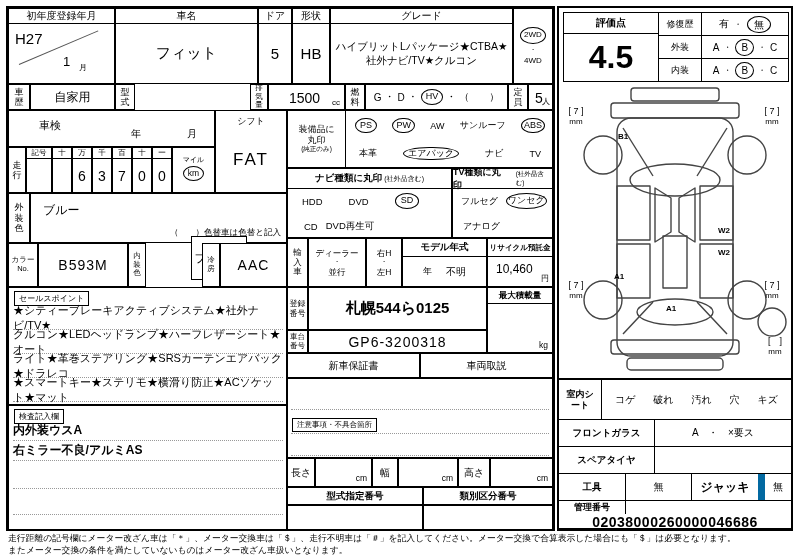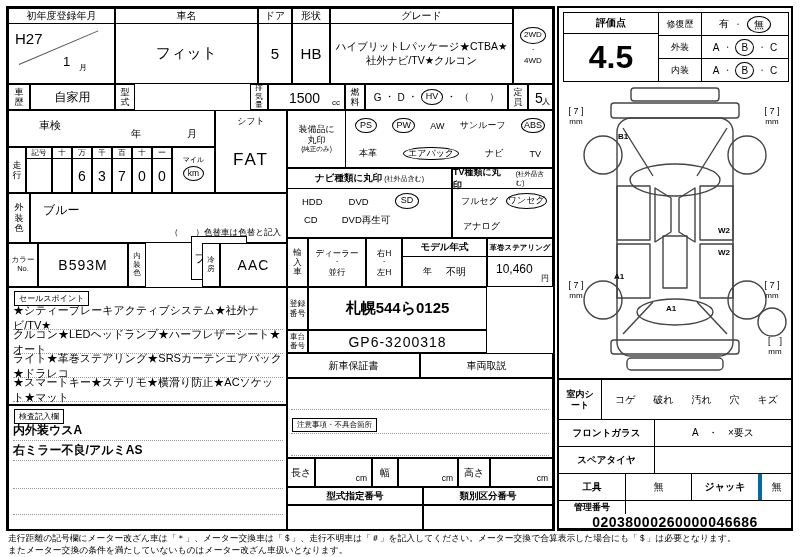--- a/index.html
+++ b/index.html
@@ -166,21 +166,21 @@
   <div class="c col" style="left:287px;top:168px;width:165px;height:70px;">
     <div class="hd" style="height:19px;gap:2px;">
       <span style="font-size:9.5px;font-weight:bold;">ナビ種類に丸印</span>
       <span style="font-size:7px;">(社外品含む)</span>
     </div>
     <div class="nb" style="left:0;top:19px;width:100%;height:26px;display:flex;align-items:center;padding-left:14px;gap:26px;font-size:9.5px;">
       <span>HDD</span>
       <span>DVD</span>
       <span class="crc" style="font-size:9px;padding:2px 5px;">SD</span>
     </div>
-    <div class="nb" style="left:0;top:45px;width:100%;height:24px;display:flex;padding-left:16px;gap:24px;font-size:9.5px;">
+    <div class="nb" style="left:0;top:45px;width:100%;height:24px;display:flex;align-items:center;padding-left:16px;gap:8px;font-size:9.5px;">
       <span>CD</span>
       <span>DVD再生可</span>
     </div>
   </div>
   <div class="c col" style="left:452px;top:168px;width:101px;height:70px;">
     <div class="hd" style="height:19px;gap:7px;">
       <span style="font-size:9px;font-weight:bold;">TV種類に丸印</span>
       <span style="font-size:6.5px;">(社外品含む)</span>
     </div>
     <div class="nb" style="left:0;top:45px;width:100%;height:24px;display:flex;align-items:center;padding-left:10px;font-size:9px;">
@@ -243,31 +243,37 @@
     <span style="font-size:8.5px;">左H</span>
   </div>
   <div class="c col" style="left:402px;top:238px;width:85px;height:49px;">
     <div class="hd" style="height:17px;font-size:9.5px;font-weight:bold;">モデル年式</div>
     <div class="fill" style="gap:14px;">
       <span style="font-size:9px;">年</span>
       <span style="font-size:10px;">不明</span>
     </div>
   </div>
   <div class="c col" style="left:487px;top:238px;width:66px;height:49px;">
-    <div class="hd" style="height:17px;font-size:7.5px;font-weight:bold;">革巻ステアリング</div>
+    <div class="hd" style="height:17px;font-size:7.5px;font-weight:bold;">リサイクル預託金</div>
     <div style="position:relative;flex:1;">
       <span class="nb" style="left:8px;top:5px;font-size:12px;">10,460</span>
       <span class="nb" style="right:3px;bottom:2px;font-size:8px;">円</span>
     </div>
   </div>
 
   <div class="c fc" style="left:287px;top:287px;width:21px;height:43px;">
     <span class="vl" style="width:17px;font-size:8px;">登録番号</span>
   </div>
   <div class="c fc" style="left:308px;top:287px;width:179px;height:43px;font-size:15px;font-weight:600;">札幌544ら0125</div>
+  <div class="c col" style="left:487px;top:287px;width:66px;height:66px;">
+    <div class="hd" style="height:15px;font-size:8.5px;font-weight:bold;">最大積載量</div>
+    <div style="position:relative;flex:1;">
+      <span class="nb" style="right:4px;bottom:2px;font-size:8.5px;">kg</span>
+    </div>
+  </div>
   <div class="c fc" style="left:287px;top:330px;width:21px;height:23px;">
     <span class="vl" style="width:16px;font-size:7.5px;">車台番号</span>
   </div>
   <div class="c fc" style="left:308px;top:330px;width:179px;height:23px;font-size:14px;letter-spacing:1px;">GP6-3200318</div>
 
   <div class="c fc" style="left:287px;top:353px;width:133px;height:25px;font-size:10px;">新車保証書</div>
   <div class="c fc" style="left:420px;top:353px;width:133px;height:25px;font-size:10px;">車両取説</div>
 
   <div class="c" style="left:287px;top:378px;width:266px;height:80px;">
     <span class="lblbox" style="position:absolute;left:4px;top:3px;font-size:7.5px;margin-top:36px;">注意事項・不具合箇所</span>
@@ -399,21 +405,21 @@
   <div class="nb" style="left:559px;top:420px;width:232px;height:27px;border-bottom:1px solid #000;display:flex;">
     <div class="fc" style="width:95px;border-right:1px solid #000;font-size:9.5px;font-weight:bold;">フロントガラス</div>
     <div class="fc" style="flex:1;font-size:10px;">A　・　×要ス</div>
   </div>
   <div class="nb" style="left:559px;top:447px;width:232px;height:27px;border-bottom:1px solid #000;display:flex;">
     <div class="fc" style="width:95px;border-right:1px solid #000;font-size:9.5px;font-weight:bold;">スペアタイヤ</div>
   </div>
   <div class="nb" style="left:559px;top:474px;width:232px;height:27px;border-bottom:1px solid #000;display:flex;">
     <div class="fc" style="width:66px;border-right:1px solid #000;font-size:9.5px;font-weight:bold;">工具</div>
     <div class="fc" style="width:65px;border-right:1px solid #000;font-size:10px;">無</div>
-    <div class="fc" style="width:66px;border-right:4px solid #0369a1;font-size:10px;font-weight:bold;">ジャッキ</div>
+    <div class="fc" style="width:66px;border-right:7px solid #0369a1;font-size:12px;font-weight:bold;">ジャッキ</div>
     <div class="fc" style="flex:1;font-size:10px;">無</div>
   </div>
   <div class="nb" style="left:559px;top:501px;width:232px;height:27px;display:flex;flex-direction:column;">
     <div class="fc" style="width:66px;border-right:1px solid #000;font-size:9px;font-weight:bold;">管理番号</div>
     <div class="fc" style="flex:1;font-size:14px;font-weight:bold;letter-spacing:0.5px;">02038000260000046686</div>
   </div>
 
   <div class="nb" style="left:8px;top:533px;width:790px;font-size:8.8px;white-space:nowrap;">走行距離の記号欄にメーター改ざん車は「＊」、メーター交換車は「＄」、走行不明車は「＃」を記入してください。メーター交換で合算表示した場合にも「＄」は必要となります。</div>
   <div class="nb" style="left:8px;top:545px;width:790px;font-size:8.8px;white-space:nowrap;">またメーター交換の条件を満たしていないものはメーター改ざん車扱いとなります。</div>
 

